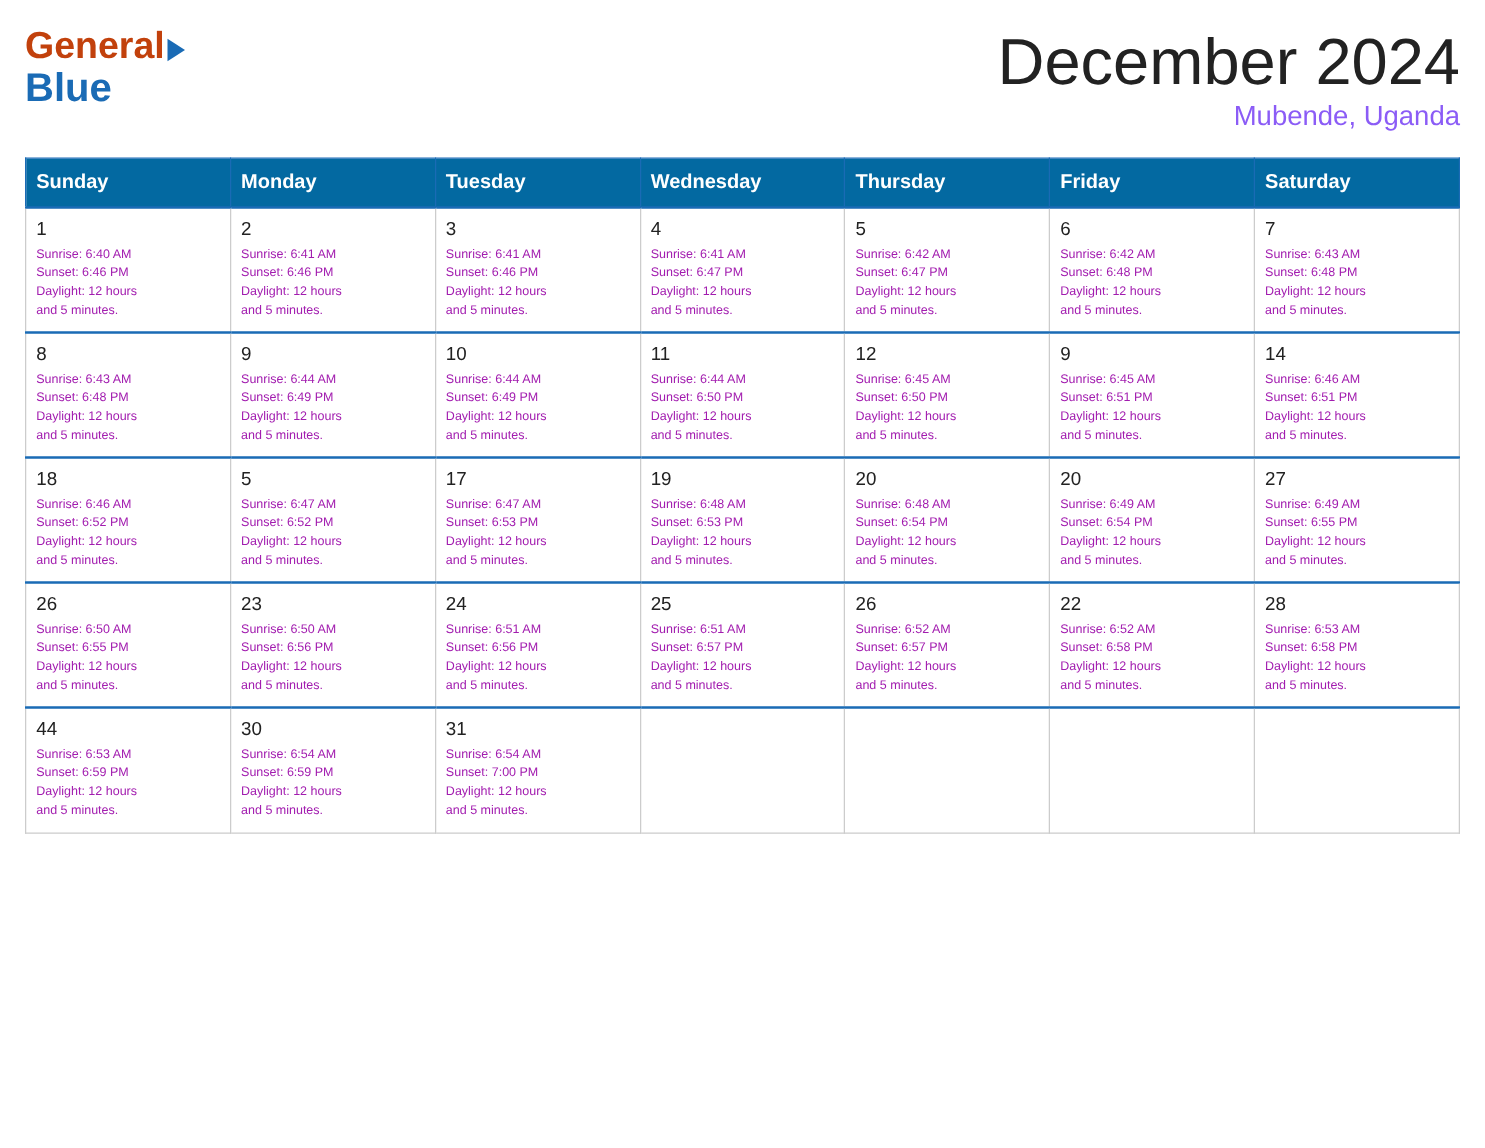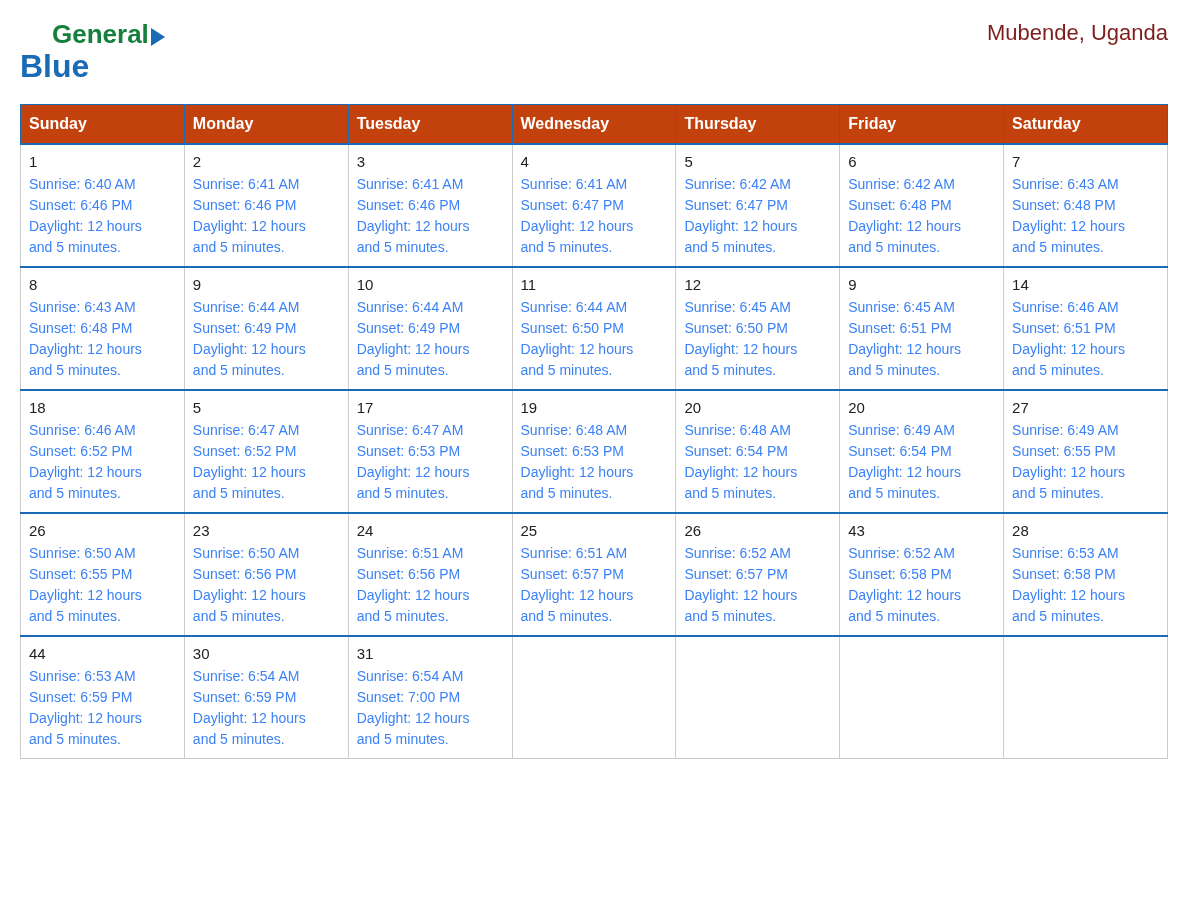--- a/index.html
+++ b/index.html
@@ -19,28 +19,28 @@
     .title-section {
       text-align: right;
     }
     .month-title {
       font-size: 52px;
       font-weight: normal;
       color: #222;
     }
     .location {
       font-size: 22px;
-      color: #7f1d1d;
+      color: #8b5cf6;
     }
     table {
       width: 100%;
       border-collapse: collapse;
     }
     thead tr th {
-      background-color: #c2410c;
+      background-color: #0369a1;
       color: white;
       padding: 10px 8px;
       font-size: 16px;
       font-weight: bold;
       text-align: left;
       border: 1px solid #1a6bb5;
     }
     tbody tr td {
       vertical-align: top;
       padding: 8px;
@@ -51,33 +51,32 @@
       width: 14.28%;
       height: 100px;
     }
     tbody tr td .day-number {
       font-size: 15px;
       font-weight: normal;
       display: block;
       margin-bottom: 4px;
     }
     tbody tr td .day-info {
-      font-size: 14px;
+      font-size: 10px;
       line-height: 1.5;
-      color: #3b82f6;
+      color: #a21caf;
     }
     tbody tr td.empty {
       border-top: 2px solid #1a6bb5;
     }
     .logo-word-general {
-      font-size: 26px;
+      font-size: 30px;
       font-weight: bold;
-      color: #15803d;
+      color: #c2410c;
       font-family: Arial, sans-serif;
-      margin-left: 32px;
     }
     .logo-word-blue {
       font-size: 32px;
       font-weight: bold;
       color: #1a6bb5;
       font-family: Arial, sans-serif;
     }
     .logo-triangle {
       display: inline-block;
       width: 0;
@@ -100,20 +99,21 @@
 <div class="header">
   <div class="logo-wrapper">
     <div>
       <span class="logo-word-general">General</span><span class="logo-triangle"></span>
     </div>
     <div>
       <span class="logo-word-blue">Blue</span>
     </div>
   </div>
   <div class="title-section">
+    <div class="month-title">December 2024</div>
     <div class="location">Mubende, Uganda</div>
   </div>
 </div>
 
 <table>
   <thead>
     <tr>
       <th>Sunday</th>
       <th>Monday</th>
       <th>Tuesday</th>
@@ -359,21 +359,21 @@
         <td>
         <span class="day-number">26</span>
         <div class="day-info">
           Sunrise: 6:52 AM<br>
           Sunset: 6:57 PM<br>
           Daylight: 12 hours<br>
           and 5 minutes.
         </div>
       </td>
         <td>
-        <span class="day-number">43</span>
+        <span class="day-number">22</span>
         <div class="day-info">
           Sunrise: 6:52 AM<br>
           Sunset: 6:58 PM<br>
           Daylight: 12 hours<br>
           and 5 minutes.
         </div>
       </td>
         <td>
         <span class="day-number">28</span>
         <div class="day-info">

